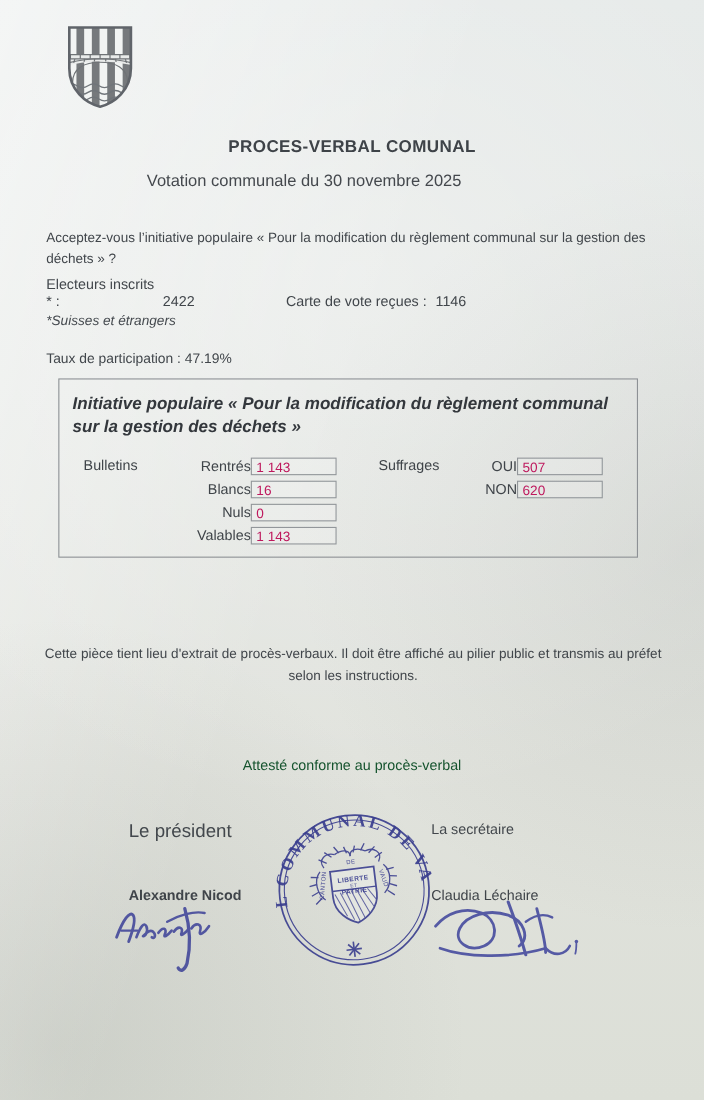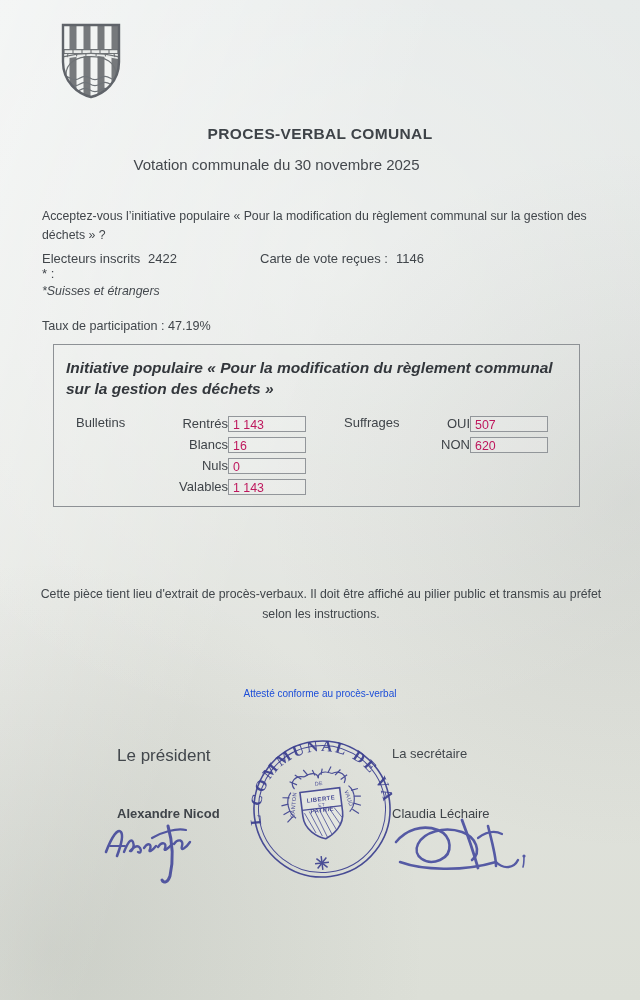--- a/index.html
+++ b/index.html
@@ -110,21 +110,21 @@
   #stats {
     position: absolute;
     top: 251px;
     left: 42px;
     width: 560px;
     font-size: 13px;
     color: #41464b;
   }
   .stat-row {
     display: flex;
-    align-items: flex-start;
+    align-items: flex-end;
   }
   #inscrits-label { width: 106px; }
   #inscrits-value { width: 112px; }
   #cartes-label { }
   #cartes-value { margin-left: 8px; }
   #footnote {
     margin-top: 3px;
     font-style: italic;
     font-size: 12.4px;
     color: #454a4f;
@@ -211,22 +211,22 @@
     color: #41464b;
   }
 
   
   #attested {
     position: absolute;
     top: 688px;
     left: 0;
     width: 640px;
     text-align: center;
-    font-size: 10px;
-    color: #1d4ed8;
+    font-size: 13px;
+    color: #14532d;
   }
 
   
   #sig-president-label {
     position: absolute;
     top: 746px;
     left: 117px;
     font-size: 17px;
     color: #42474c;
   }

